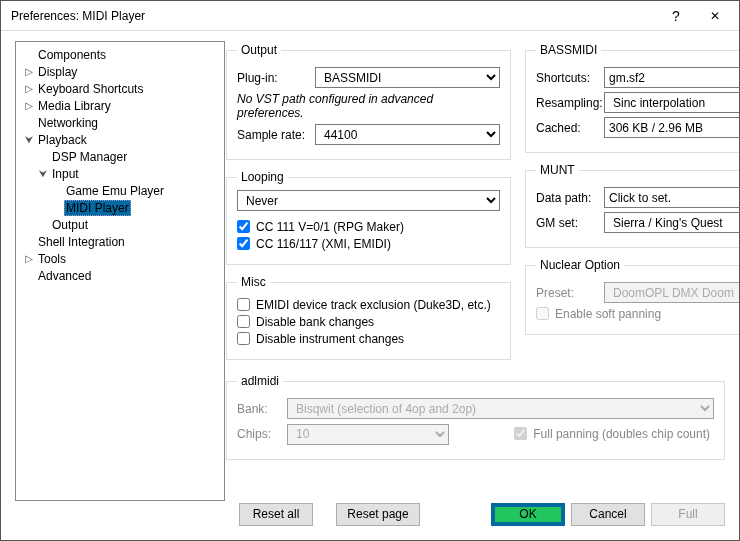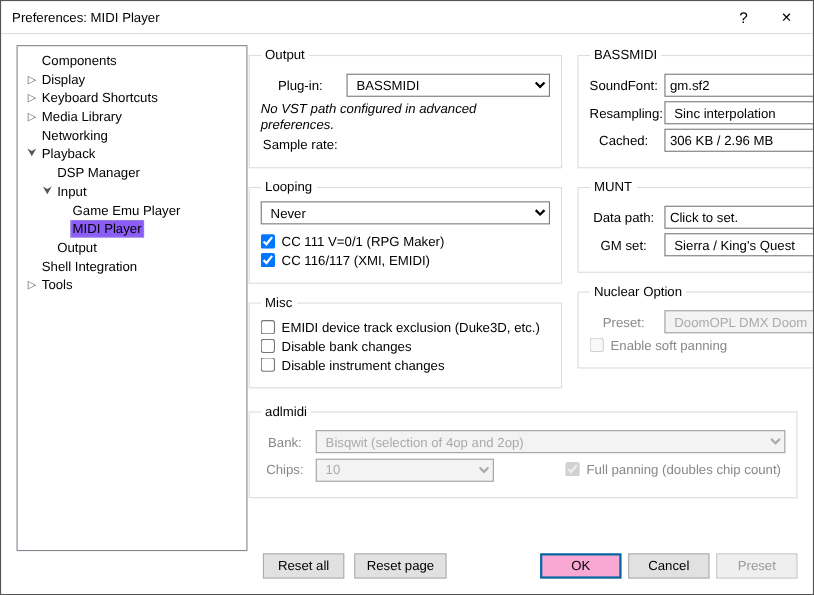--- a/index.html
+++ b/index.html
@@ -46,21 +46,21 @@
   }
   .tree-item {
     display:flex; align-items:center;
     height:17px;
     padding-left: 6px;
     font-size:12px;
     white-space:nowrap;
   }
   .tree-item .tw { width:14px; text-align:center; color:#555; font-size:10px; display:inline-block; }
   .tree-item .lbl { padding:0 2px; }
-  .tree-item.sel .lbl { background:#8b5cf6; border:1px dotted #99c; padding:0 1px; }
+  .tree-item.sel .lbl { background:#0369a1; border:1px dotted #99c; padding:0 1px; }
   .ind1 { padding-left: 20px; }
   .ind2 { padding-left: 34px; }
 
   .settings-pane {
     flex:1;
     position:relative;
   }
   .cols { display:flex; gap:14px; }
   .col-l { flex:1; }
   .col-r { width:200px; }
@@ -70,21 +70,21 @@
     border-radius:0;
     margin: 2px 0 10px 0;
     padding: 6px 10px 10px 10px;
   }
   fieldset.disabled { color:#888; }
   fieldset.disabled select, fieldset.disabled input[type=text] { color:#888; background:#eee; }
   legend { padding:0 4px; font-size:12px; color:#000; }
   fieldset.disabled legend { color:#000; }
 
   .row { display:flex; align-items:center; margin:4px 0; gap:6px; }
-  .row label.k { width:72px; text-align:center; }
+  .row label.k { width:72px; text-align:left; }
   .row.narrow label.k { width:62px; }
   .row .note { color:#000;font-style:italic; }
 
   select, input[type=text] {
     font: inherit;
     height:21px;
     border:1px solid #7a7a7a;
     background:#fff;
     padding: 1px 4px;
   }
@@ -107,23 +107,23 @@
   button.btn {
     font:inherit;
     height:23px;
     min-width:74px;
     padding:0 10px;
     background:#e1e1e1;
     border:1px solid #adadad;
     margin-left:6px;
   }
   button.btn:first-of-type { margin-left:0; }
-  button.btn.default { border:2px solid #0369a1; background:#f9a8d4; padding:0 9px; height:23px; }
+  button.btn.default { border:4px solid #0369a1; background:#22c55e; padding:0 9px; height:23px; }
   button.btn.disabled { color:#9a9a9a; background:#efefef; border-color:#c9c9c9; }
-  .leftbtns button.btn { margin-right:6px; margin-left:0; }
+  .leftbtns button.btn { margin-right:20px; margin-left:0; }
 </style>
 </head>
 <body>
 
 <div class="titlebar">
   <div class="title">Preferences: MIDI Player</div>
   <div class="winbtn help">?</div>
   <div class="winbtn">✕</div>
 </div>
 
@@ -175,37 +175,42 @@
         <span class="lbl">Output</span>
       </div>
     <div class="tree-item">
         <span class="tw"></span>
         <span class="lbl">Shell Integration</span>
       </div>
     <div class="tree-item">
         <span class="tw">▷</span>
         <span class="lbl">Tools</span>
       </div>
+    <div class="tree-item">
+        <span class="tw"></span>
+        <span class="lbl">Advanced</span>
+      </div>
   </div>
 
   <div class="settings-pane">
     <div class="cols">
 
       <div class="col-l">
         <fieldset>
           <legend>Output</legend>
           <div class="row">
             <label class="k">Plug-in:</label>
             <select class="combo-wide"><option>BASSMIDI</option></select>
           </div>
           <div class="row">
               <span class="note">No VST path configured in advanced preferences.</span>
             </div>
           <div class="row">
             <label class="k">Sample rate:</label>
+            <select class="combo-wide"><option>44100</option></select>
           </div>
         </fieldset>
 
         <fieldset>
           <legend>Looping</legend>
           <select class="combo-full" style="margin-bottom:6px;"><option>Never</option></select>
           <label class="check">
               <input type="checkbox" checked="" style="">
               <span>CC 111 V=0/1 (RPG Maker)</span>
             </label>
@@ -229,21 +234,21 @@
               <input type="checkbox" style="">
               <span>Disable instrument changes</span>
             </label>
         </fieldset>
       </div>
 
       <div class="col-r">
         <fieldset>
           <legend>BASSMIDI</legend>
           <div class="row narrow">
-            <label class="k">SoundFont:</label>
+            <label class="k">Shortcuts:</label>
             <input type="text" class="combo-wide" value="gm.sf2" style="">
           </div>
           <div class="row narrow">
             <label class="k">Resampling:</label>
             <select class="combo-wide"><option>Sinc interpolation</option></select>
           </div>
           <div class="row narrow">
             <label class="k">Cached:</label>
             <input type="text" class="combo-wide" value="306 KB / 2.96 MB" style="">
           </div>
@@ -295,14 +300,14 @@
 </div>
 
 <div class="footer">
   <span class="leftbtns" style="margin-left:224px;">
     <button class="btn">Reset all</button>
     <button class="btn">Reset page</button>
   </span>
   <span class="spacer"></span>
   <button class="btn default">OK</button>
   <button class="btn">Cancel</button>
-  <button class="btn disabled">Preset</button>
+  <button class="btn disabled">Full</button>
 </div>
 
 </body></html>

